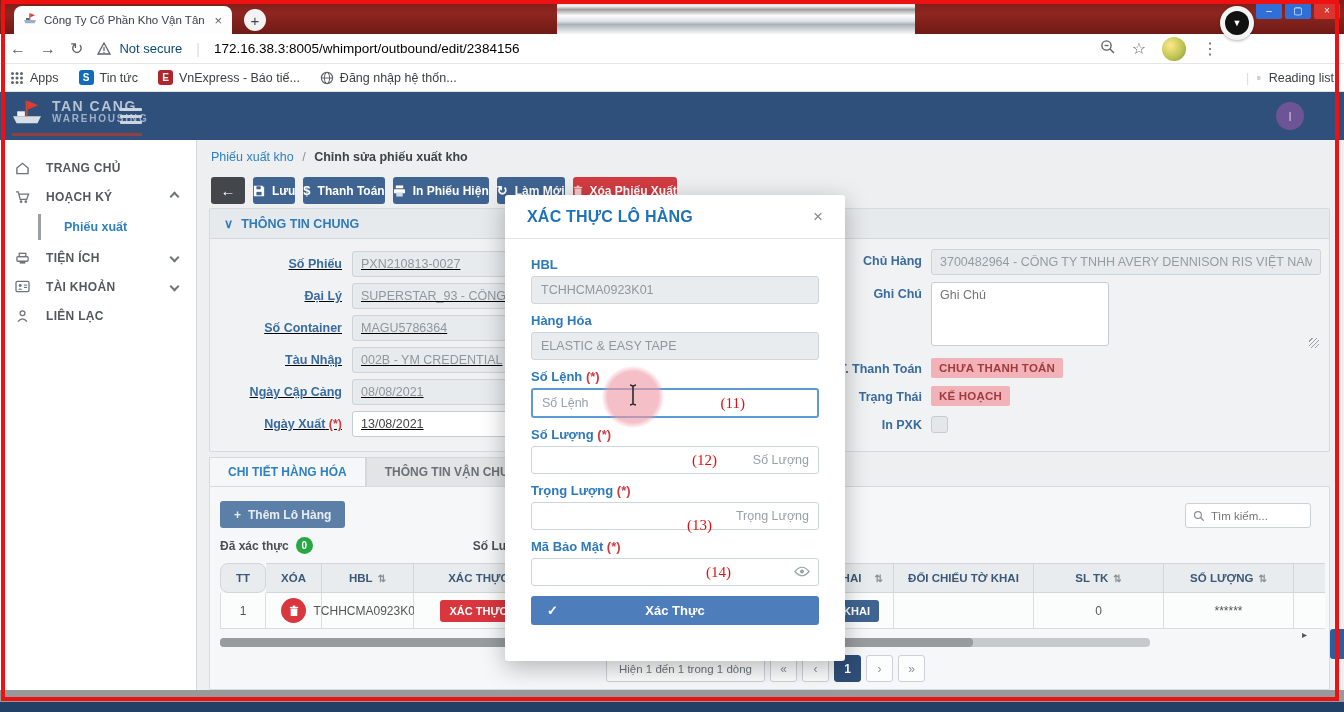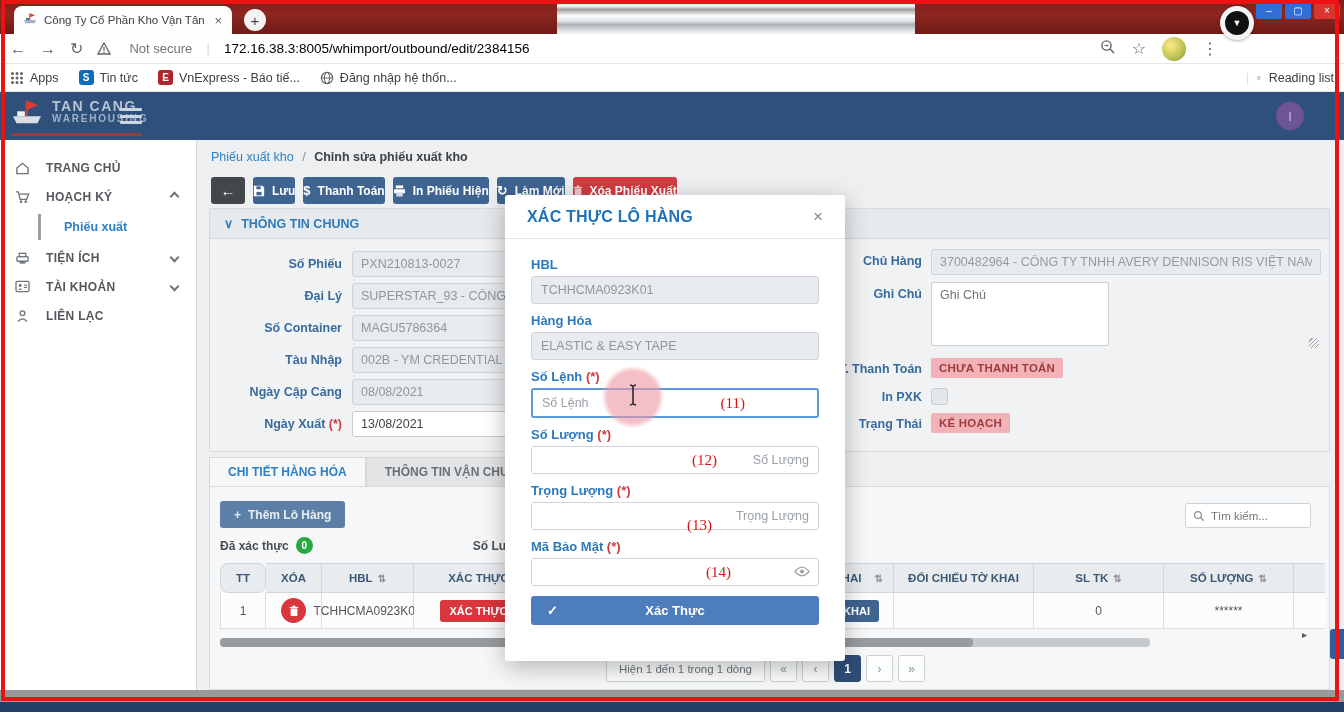--- a/index.html
+++ b/index.html
@@ -25,21 +25,21 @@
   .recorder { position:absolute; left:1220px; top:6px; width:34px; height:34px; border-radius:50%;
     background:#f4f4f4; display:flex; align-items:center; justify-content:center; z-index:50; box-shadow:0 1px 3px rgba(0,0,0,.3); }
   .recorder-inner { width:24px; height:24px; border-radius:50%; background:#111; color:#fff; font-size:9px;
     display:flex; align-items:center; justify-content:center; }
 
   
   .urlrow { position:absolute; left:0; top:34px; width:1344px; height:30px; background:#fff;
     border-bottom:1px solid #e4e6e8; display:flex; align-items:center; padding:0 10px; gap:14px; }
   .navglyph { font-size:16px; color:#5f6368; line-height:1; }
   .url-sep { color:#dadce0; font-size:14px; }
-  .secure { display:flex; align-items:center; gap:18px; color:#737373; font-size:13px; }
+  .secure { display:flex; align-items:center; gap:8px; color:#0c4a6e; font-size:13px; }
   .url-text { font-size:13.5px; color:#000000; flex:1; white-space:nowrap; overflow:hidden; }
   .urlrow-right { display:flex; align-items:center; gap:16px; margin-right:116px; }
   .avatar-b { width:24px; height:24px; border-radius:50%;
     background:radial-gradient(circle at 35% 35%, #ffe98a, #b9c24f 60%, #7b8a3a); }
 
   
   .bookmarks { position:absolute; left:0; top:64px; width:1344px; height:28px; background:#fff;
     border-bottom:1px solid #e0e2e4; display:flex; align-items:center; padding:0 10px; gap:20px; font-size:12.5px; color:#3c4043; }
   .bm { display:flex; align-items:center; gap:6px; white-space:nowrap; }
   .bm-badge { width:15px; height:15px; border-radius:3px; color:#fff; font-size:10px; font-weight:bold;
@@ -86,21 +86,21 @@
     background:#3f6492; color:#fff; font-size:12px; font-weight:bold; }
   .tbtn.dark { background:#43474b; width:34px; justify-content:center; padding:0; font-size:15px; }
   .tbtn.red { background:#d13c42; }
   .ticon { display:flex; align-items:center; }
 
   .panel { position:absolute; left:12px; top:68px; width:1121px; height:244px; background:#f0f2f4;
     border:1px solid #d7dadd; border-radius:2px; }
   .panel-head { height:30px; background:#e7eaec; border-bottom:1px solid #d4d8db; display:flex;
     align-items:center; gap:8px; padding-left:14px; color:#2f7ab8; font-size:12.5px; font-weight:bold; }
   .panel-body { position:relative; height:212px; }
-  .fcol-left { position:absolute; left:0; top:12px; }
+  .fcol-left { position:absolute; left:0; top:12px;text-decoration:underline; }
   .frow { display:flex; align-items:center; margin-bottom:6px; }
   .flabel { width:132px; text-align:right; font-size:12.5px; font-weight:bold; color:#3a6b9e; margin-right:10px; white-space:nowrap; }
   .req { color:#d13c42; }
   .finput { width:300px; height:26px; border:1px solid #cdd3d8; border-radius:3px; background:#e8ebee;
     color:#8e979e; font-size:12.5px; padding:0 8px; font-family:"Liberation Sans",sans-serif; }
   .finput.editable { background:#fff; border-color:#c6cdd3; color:#444; }
   .fcol-right { position:absolute; left:593px; top:10px; right:8px; }
   .frow-r { display:flex; margin-bottom:7px; }
   .flabel-r { width:119px; text-align:right; font-size:12.5px; font-weight:bold; color:#3a6b9e; margin-right:9px;
     white-space:nowrap; padding-top:5px; }
@@ -466,26 +466,26 @@
             </div>
           <div class="frow-r">
               <span class="flabel-r">Ghi Chú</span>
             <span class="note-wrap"><textarea class="note-area" placeholder="Ghi Chú" style=""></textarea></span>
             </div>
           <div class="frow-r">
               <span class="flabel-r">TT. Thanh Toán</span>
             <span><span class="badge">CHƯA THANH TOÁN</span></span>
             </div>
           <div class="frow-r">
+              <span class="flabel-r">Trạng Thái</span>
+            <span><span class="badge">KẾ HOẠCH</span></span>
+            </div>
+          <div class="frow-r">
               <span class="flabel-r">In PXK</span>
             <span class="checkbox"></span>
-            </div>
-          <div class="frow-r">
-              <span class="flabel-r">Trạng Thái</span>
-            <span><span class="badge">KẾ HOẠCH</span></span>
             </div>
         </div>
       </div>
     </div>
 
     <div class="tabsrow">
       <div class="tabitem active">CHI TIẾT HÀNG HÓA</div>
       <div class="tabitem">THÔNG TIN VẬN CHUYỂN</div>
     </div>
 

